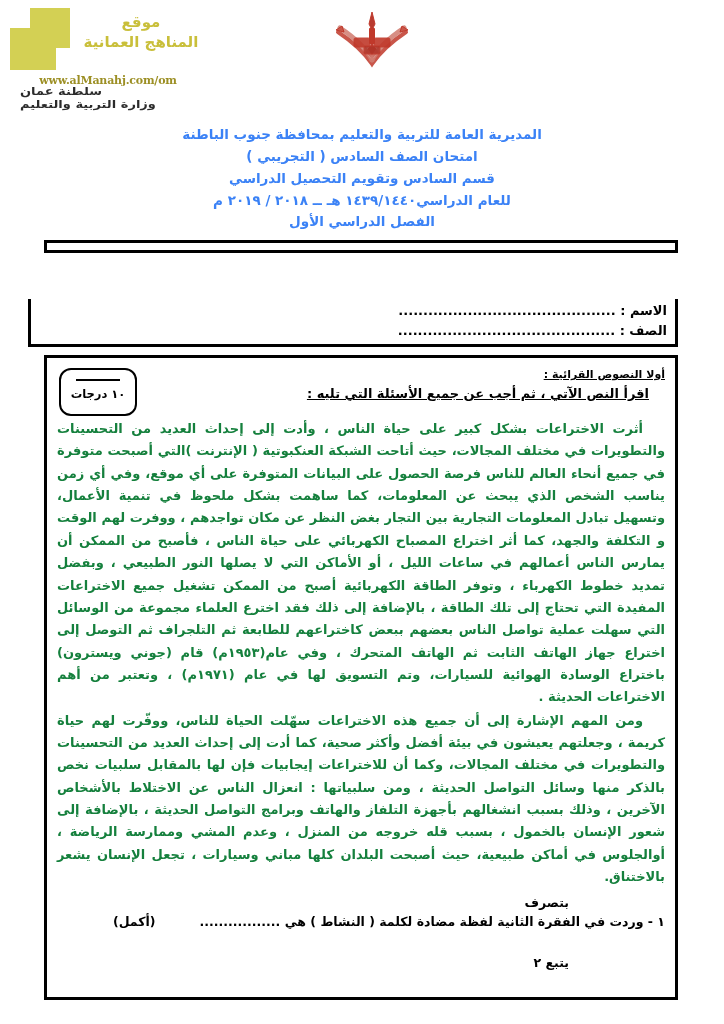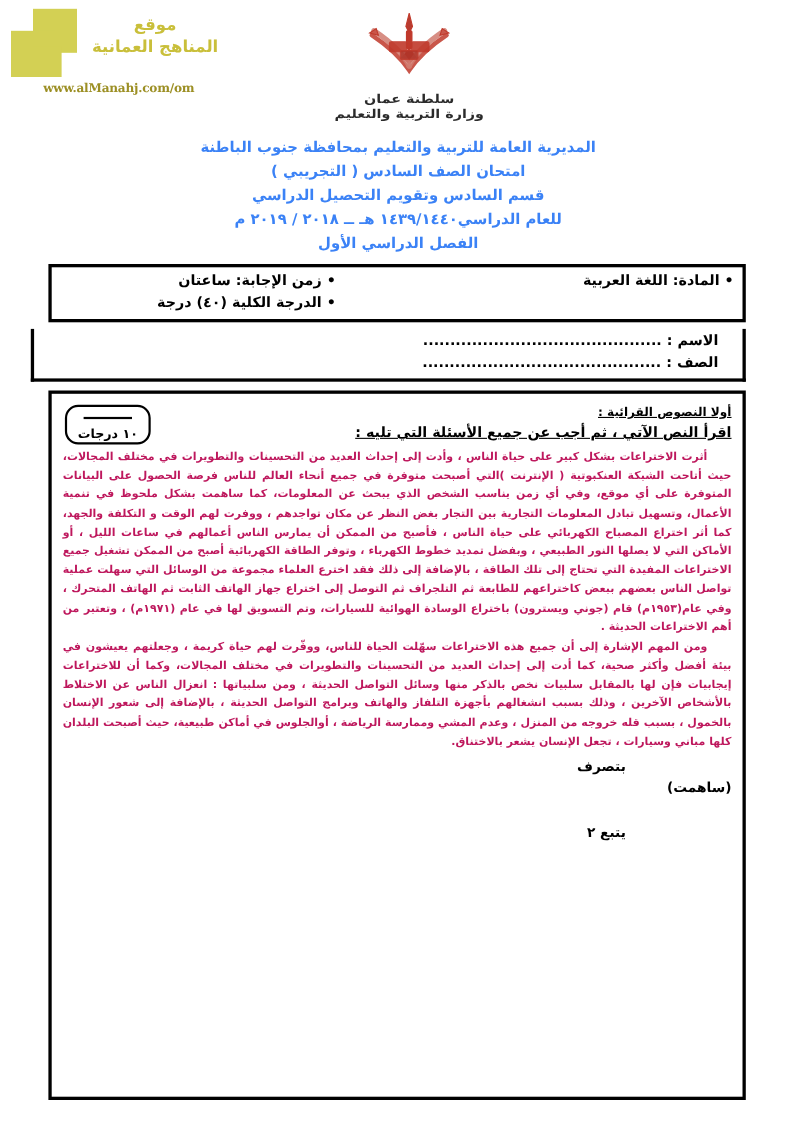--- a/index.html
+++ b/index.html
@@ -64,21 +64,21 @@
     text-align: center;
     margin-top: 2px;
   }
 
   
   #emblem-block {
     position: absolute;
     top: 8px;
     left: 0;
     right: 0;
-    text-align: center;
+    text-align: left;
     padding-left: 20px;
   }
   .emblem-svg { display: block; margin: 0 auto; }
   .emblem-calli {
     color: #1a1a1a;
     font-size: 13px;
     font-weight: bold;
     line-height: 1.25;
     letter-spacing: 1px;
     transform: scaleY(0.85);
@@ -125,21 +125,21 @@
   .info-line { white-space: nowrap; }
 
   #name-block {
     position: absolute;
     top: 299px;
     right: 46px;
     left: 28px;
     border: 3px solid #000;
     border-top: none;
     background: #fff;
-    padding: 2px 22px 3px 8px;
+    padding: 2px 8px 3px 8px;
   }
   .name-line {
     font-size: 13px;
     font-weight: bold;
     line-height: 1.52;
     white-space: nowrap;
   }
   .dots { letter-spacing: 1.2px; }
 
   
@@ -151,21 +151,21 @@
     bottom: 24px;
     border: 3px solid #000;
     background: #fff;
     padding: 8px 10px 6px 10px;
     box-sizing: border-box;
   }
 
   #marks-box {
     float: left;
     width: 78px;
-    height: 36px;
+    height: 48px;
     border: 2px solid #000;
     border-radius: 12px;
     margin: 2px 4px 2px 2px;
     text-align: center;
     box-sizing: border-box;
     padding-top: 9px;
   }
   .marks-rule {
     width: 44px;
     height: 2px;
@@ -181,33 +181,33 @@
     font-size: 11px;
     font-weight: bold;
     text-decoration: underline;
     margin: 2px 0 0 0;
     white-space: nowrap;
   }
   .sec-instr {
     font-size: 13px;
     font-weight: bold;
     text-decoration: underline;
-    margin: 5px 0 0 0;
+    margin: 5px 16px 0 0;
     white-space: nowrap;
   }
 
   .passage {
     clear: both;
-    font-size: 10px;
+    font-size: 13px;
     font-weight: bold;
     line-height: 1.72;
     text-align: justify;
     text-justify: inter-word;
     margin-top: 6px;
-    color: #be185d;
+    color: #15803d;
   }
   .passage p { margin: 0; text-indent: 22px; }
   .passage p + p { margin-top: 1px; }
 
   .attrib {
     font-size: 12.5px;
     font-weight: bold;
     margin-top: 6px;
     padding-right: 96px;
   }
@@ -275,25 +275,20 @@
   <div>المديرية العامة للتربية والتعليم بمحافظة جنوب الباطنة</div>
   <div>امتحان الصف السادس ( التجريبي )</div>
   <div>قسم السادس وتقويم التحصيل الدراسي</div>
   <div>للعام الدراسي١٤٣٩/١٤٤٠ هـ ــ ٢٠١٨ / ٢٠١٩ م</div>
   <div>الفصل الدراسي الأول</div>
 </div>
 
 <div id="info-table">
   <div class="info-grid">
     <div class="info-col info-col-right">
-      <div class="info-line">• المادة: اللغة العربية</div>
-    </div>
-    <div class="info-col info-col-left">
-      <div class="info-line">• زمن الإجابة: ساعتان</div>
-      <div class="info-line">• الدرجة الكلية (٤٠) درجة</div>
     </div>
   </div>
 </div>
 
 <div id="name-block">
   <div class="name-line">
     <span>الاسم :</span>
     <span class="dots">............................................</span>
   </div>
   <div class="name-line">
@@ -313,17 +308,18 @@
   <div class="sec-instr">اقرأ النص الآتي ، ثم أجب عن جميع الأسئلة التي تليه :</div>
 
   <div class="passage">
     <p>أثرت الاختراعات بشكل كبير على حياة الناس ، وأدت إلى إحداث العديد من التحسينات والتطويرات في مختلف المجالات، حيث أتاحت الشبكة العنكبوتية ( الإنترنت )التي أصبحت متوفرة في جميع أنحاء العالم للناس فرصة الحصول على البيانات المتوفرة على أي موقع، وفي أي زمن يناسب الشخص الذي يبحث عن المعلومات، كما ساهمت بشكل ملحوظ في تنمية الأعمال، وتسهيل تبادل المعلومات التجارية بين التجار بغض النظر عن مكان تواجدهم ، ووفرت لهم الوقت و التكلفة والجهد، كما أثر اختراع المصباح الكهربائي على حياة الناس ، فأصبح من الممكن أن يمارس الناس أعمالهم في ساعات الليل ، أو الأماكن التي لا يصلها النور الطبيعي ، وبفضل تمديد خطوط الكهرباء ، وتوفر الطاقة الكهربائية أصبح من الممكن تشغيل جميع الاختراعات المفيدة التي تحتاج إلى تلك الطاقة ، بالإضافة إلى ذلك فقد اخترع العلماء مجموعة من الوسائل التي سهلت عملية تواصل الناس بعضهم ببعض كاختراعهم للطابعة ثم التلجراف ثم التوصل إلى اختراع جهاز الهاتف الثابت ثم الهاتف المتحرك ، وفي عام(١٩٥٣م) قام (جوني ويسترون) باختراع الوسادة الهوائية للسيارات، وتم التسويق لها في عام (١٩٧١م) ، وتعتبر من أهم الاختراعات الحديثة .</p>
     <p>ومن المهم الإشارة إلى أن جميع هذه الاختراعات سهّلت الحياة للناس، ووفّرت لهم حياة كريمة ، وجعلتهم يعيشون في بيئة أفضل وأكثر صحية، كما أدت إلى إحداث العديد من التحسينات والتطويرات في مختلف المجالات، وكما أن للاختراعات إيجابيات فإن لها بالمقابل سلبيات نخص بالذكر منها وسائل التواصل الحديثة ، ومن سلبياتها : انعزال الناس عن الاختلاط بالأشخاص الآخرين ، وذلك بسبب انشغالهم بأجهزة التلفاز والهاتف وبرامج التواصل الحديثة ، بالإضافة إلى شعور الإنسان بالخمول ، بسبب قله خروجه من المنزل ، وعدم المشي وممارسة الرياضة ، أوالجلوس في أماكن طبيعية، حيث أصبحت البلدان كلها مباني وسيارات ، تجعل الإنسان يشعر بالاختناق.</p>
   </div>
 
   <div class="attrib">بتصرف</div>
 
   <div class="question">
-    <span class="q-hint">(ساهمت)</span>
+    <span class="q-text">١ - وردت في الفقرة الثانية لفظة مضادة لكلمة ( النشاط ) هي .................</span>
+    <span class="q-hint">(أكمل)</span>
   </div>
 
   <div class="cont-note">يتبع ٢</div>
 </div>
 
 </body></html>

